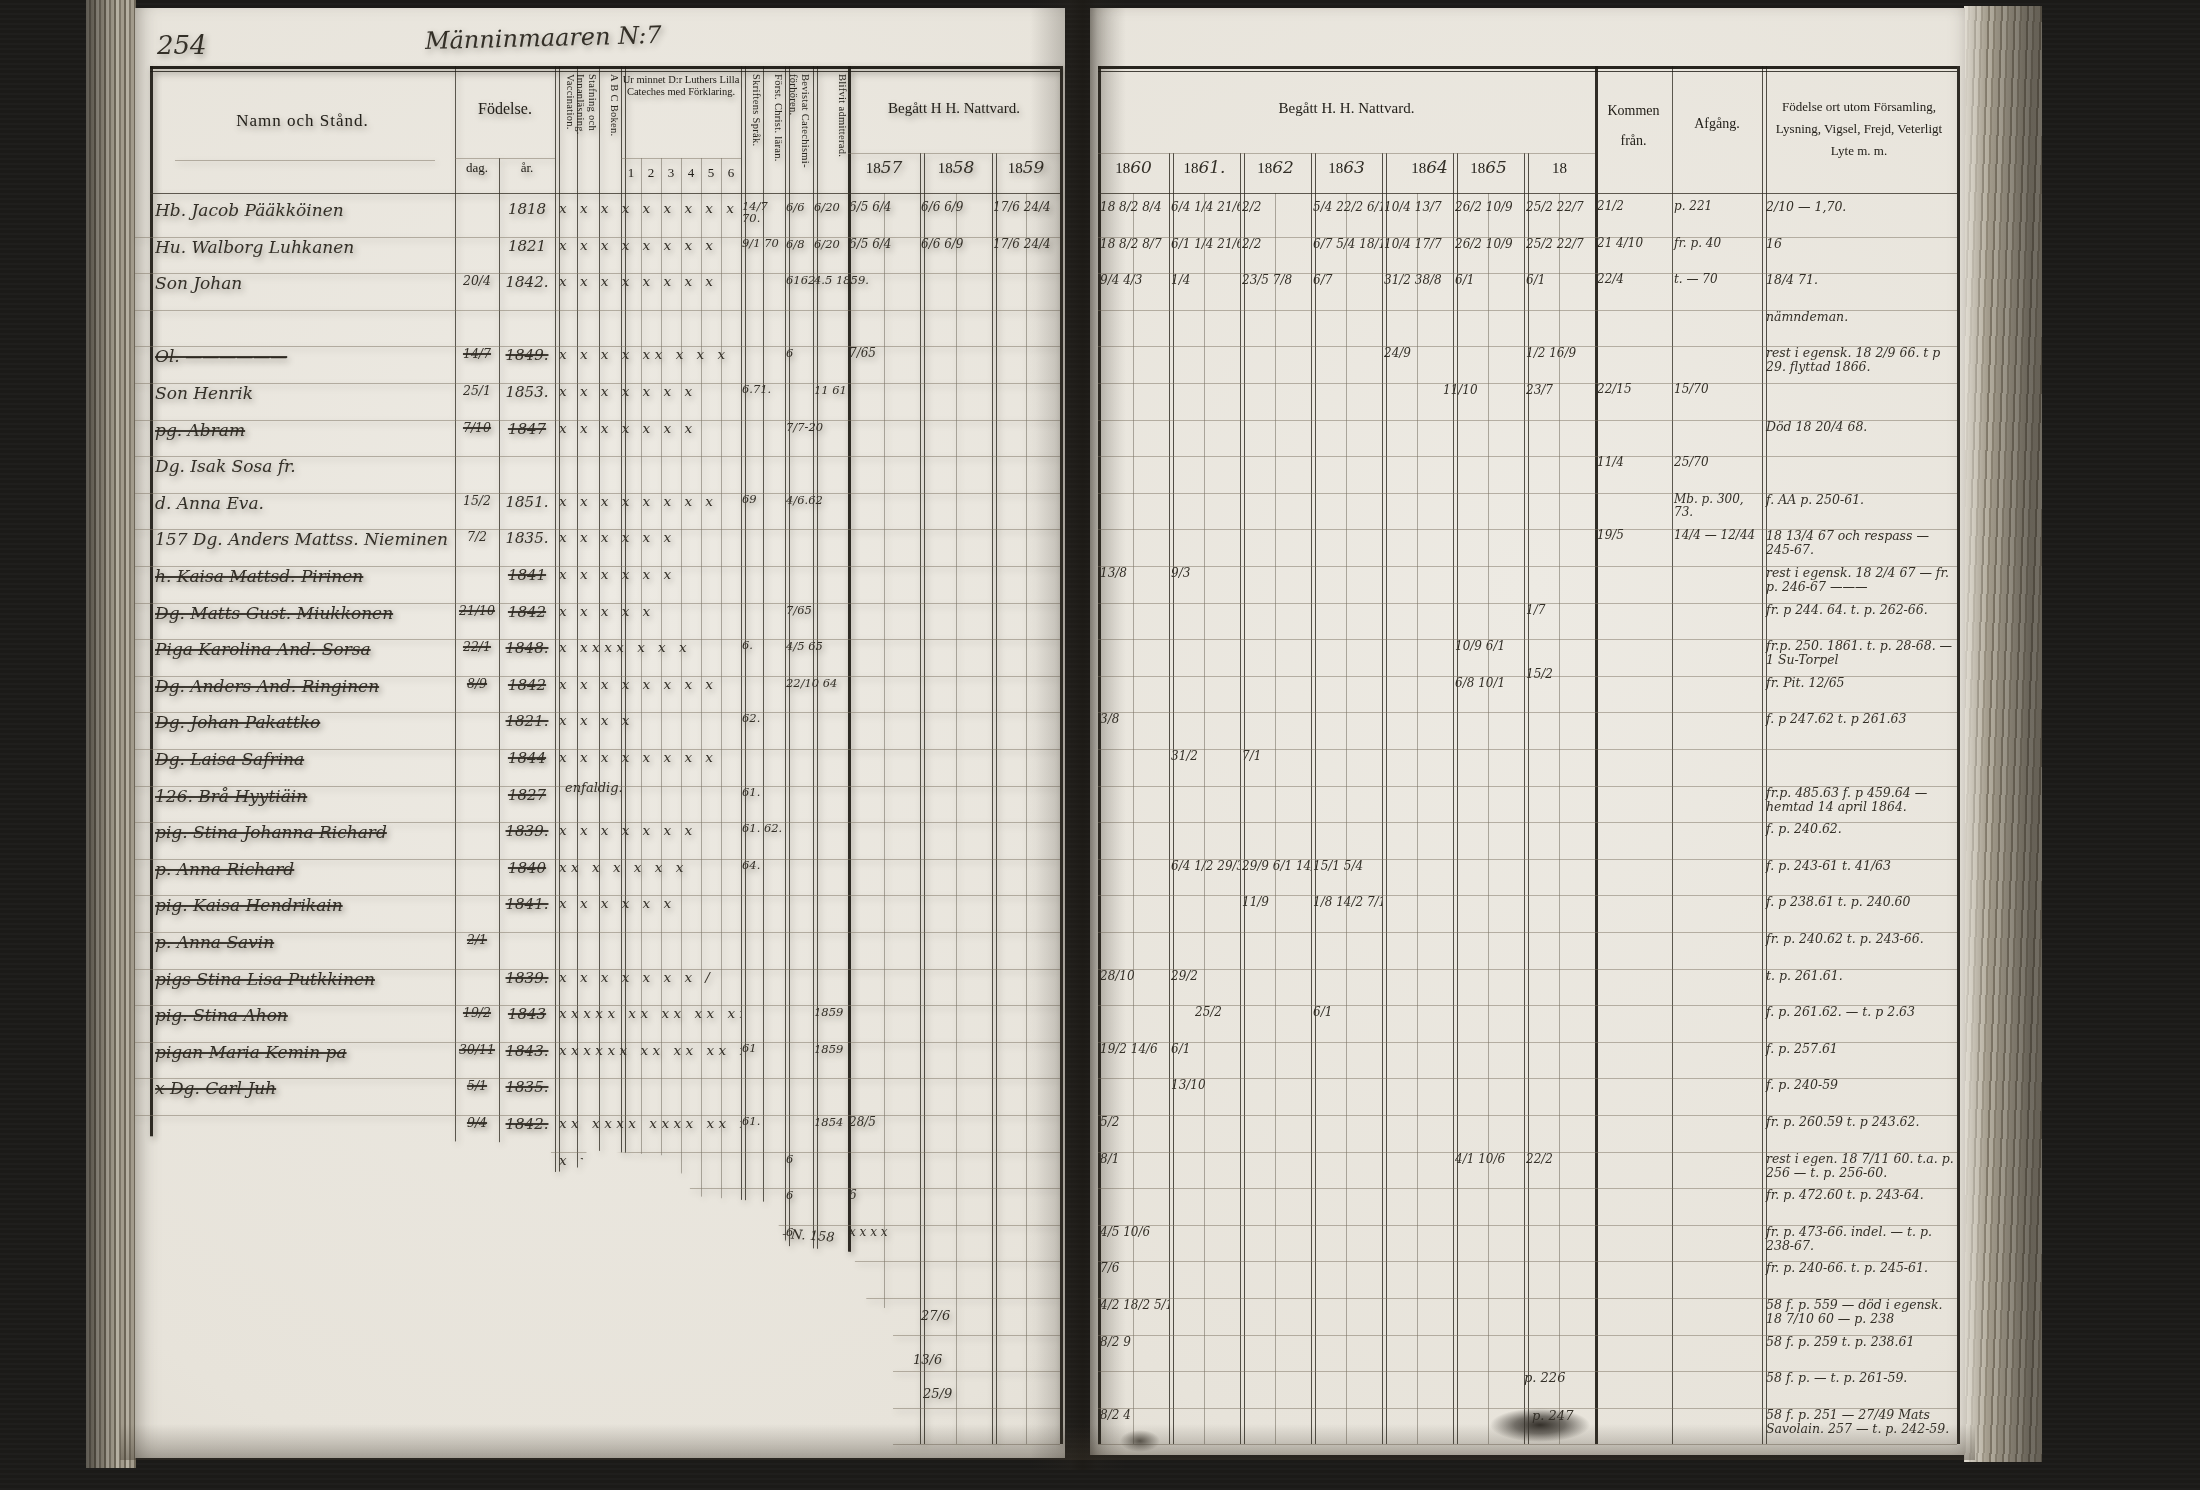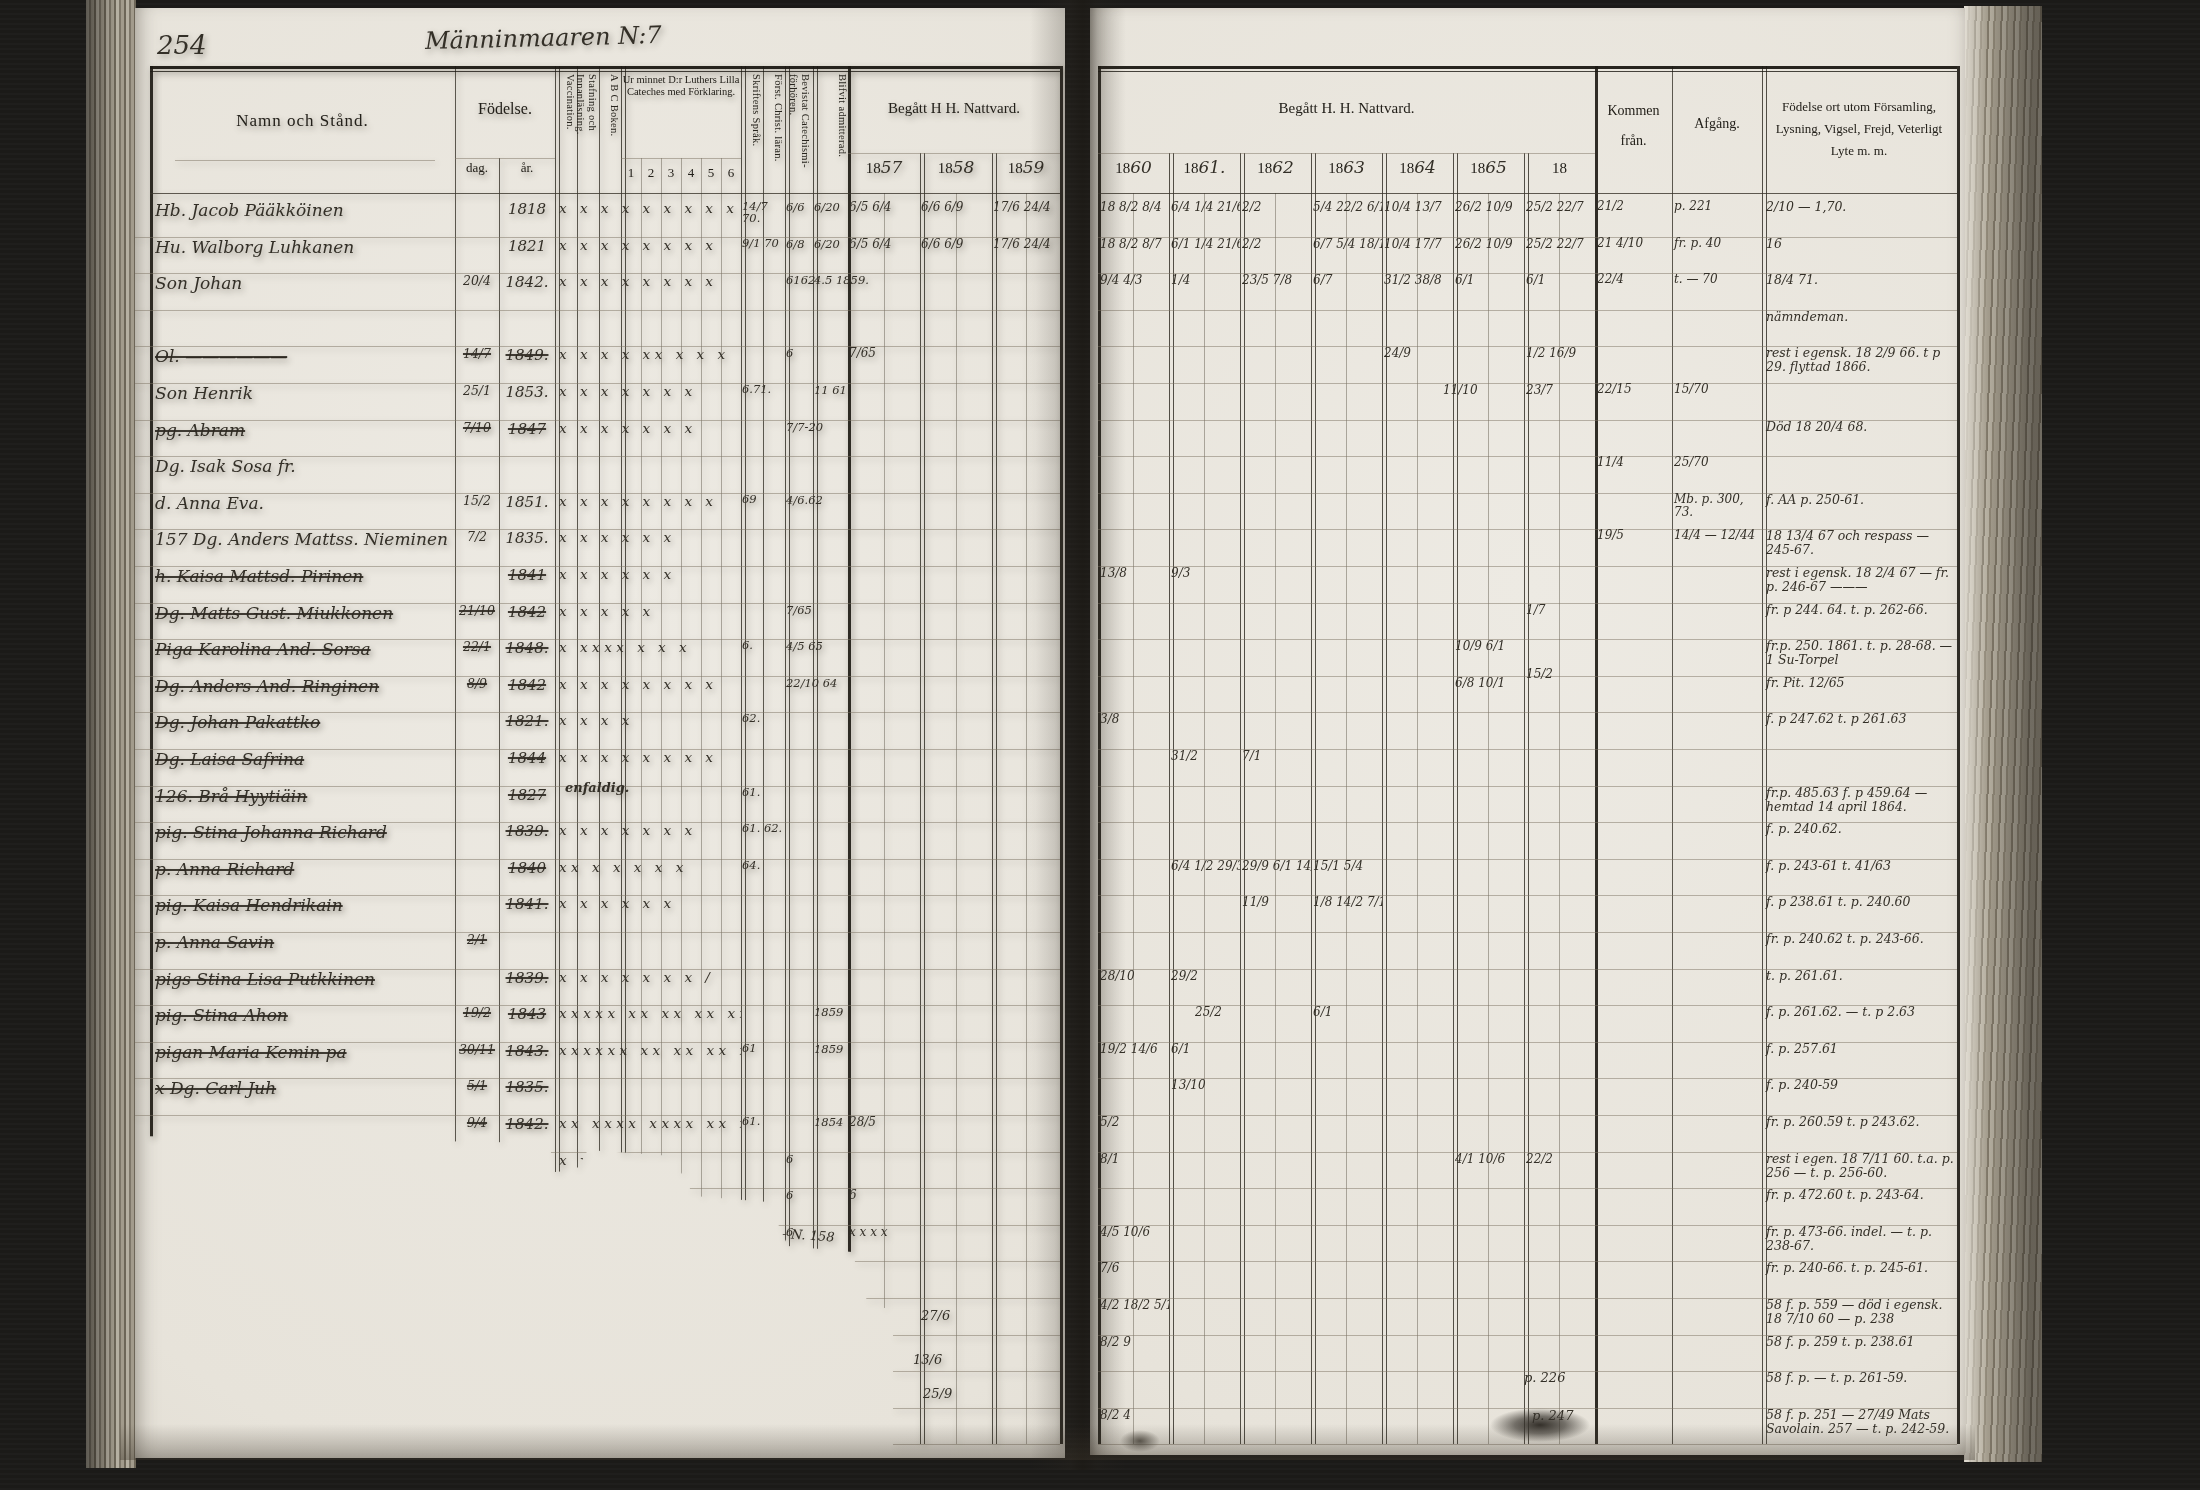--- a/index.html
+++ b/index.html
@@ -579,21 +579,21 @@
           <span class="hw c-ar"></span>
           <span class="hw c-marks"></span>
           <span class="hw c-sk"></span>
           <span class="hw c-bev"></span>
           <span class="hw c-adm"></span>
           <span class="hw c-n57"></span>
           <span class="hw c-n58"></span>
           <span class="hw c-n59"></span>
         </div>
 
-      <span class="hw frag" style="left:430px;top:772px;font-size:13px;font-weight:bold;">enfaldig.</span>
+      <span class="hw frag" style="left:430px;top:772px;font-size:13px;">enfaldig.</span>
       <span class="hw frag" style="left:600px;top:1218px;font-size:13px;transform:rotate(4deg);">———— N. 158</span>
       <span class="hw frag" style="left:786px;top:1300px;font-size:13px;">27/6</span>
       <span class="hw frag" style="left:778px;top:1344px;font-size:13px;">13/6</span>
       <span class="hw frag" style="left:788px;top:1378px;font-size:13px;">25/9</span>
     </div>
     </div>
   </div>
 
   <div class="page page-right">
     <div class="grid" id="grid-right">
@@ -653,21 +653,21 @@
         <div class="hl " style="top: 1363.2px; left: 8px; width: 859px;"></div>
         <div class="hl " style="top: 1399.8px; left: 8px; width: 859px;"></div>
         <div class="hl " style="top: 1436.4px; left: 8px; width: 859px;"></div>
       </div>
 
     <span class="printed center" style="left:8px;top:92px;width:497px;font-size:15px;">Begått H. H. Nattvard.</span>
     <span class="printed center" style="left:8px;top:149px;width:71px;font-size:15px;"><span>18</span><span class="hw" style="position:static;font-size:17px;">60</span></span>
     <span class="printed center" style="left:79px;top:149px;width:71px;font-size:15px;"><span>18</span><span class="hw" style="position:static;font-size:17px;">61.</span></span>
     <span class="printed center" style="left:150px;top:149px;width:71px;font-size:15px;"><span>18</span><span class="hw" style="position:static;font-size:17px;">62</span></span>
     <span class="printed center" style="left:221px;top:149px;width:71px;font-size:15px;"><span>18</span><span class="hw" style="position:static;font-size:17px;">63</span></span>
-    <span class="printed center" style="left:292px;top:149px;width:71px;font-size:15px;"><span>18</span><span class="hw" style="position:static;font-size:17px;">64</span></span>
+    <span class="printed center" style="left:304px;top:149px;width:71px;font-size:15px;"><span>18</span><span class="hw" style="position:static;font-size:17px;">64</span></span>
     <span class="printed center" style="left:363px;top:149px;width:71px;font-size:15px;"><span>18</span><span class="hw" style="position:static;font-size:17px;">65</span></span>
     <span class="printed center" style="left:434px;top:149px;width:71px;font-size:15px;"><span>18</span><span class="hw" style="position:static;font-size:17px;"></span></span>
     <span class="printed center" style="left:505px;top:88px;width:77px;font-size:14px;line-height:30px;white-space:normal;">Kommen från.</span>
     <span class="printed center" style="left:582px;top:108px;width:90px;font-size:14px;">Afgång.</span>
     <span class="printed center" style="left:674px;top:88px;width:190px;font-size:13px;line-height:22px;white-space:normal;">Födelse ort utom Församling, Lysning, Vigsel, Frejd, Veterligt Lyte m. m.</span>
 
     <div class="row pr-row" style="top: 192px;">
         <span class="hw c-y" style="left:10px;">18 8/2 8/4</span>
         <span class="hw c-y" style="left:81px;">6/4 1/4 21/6</span>
         <span class="hw c-y" style="left:152px;">2/2</span>

